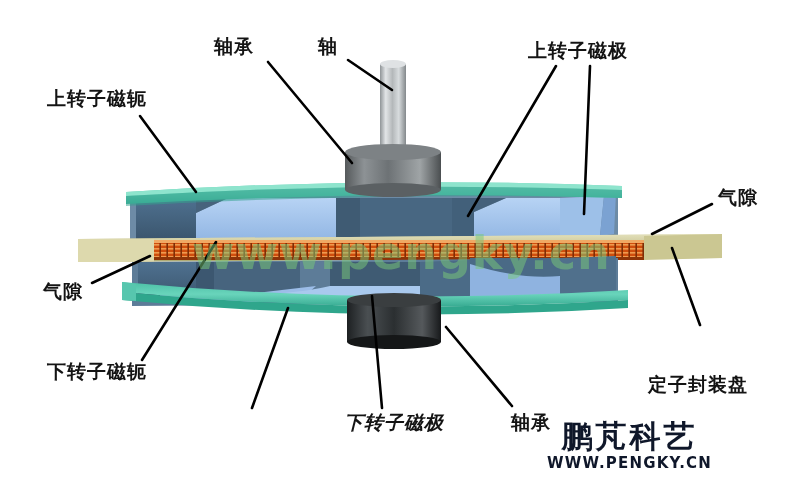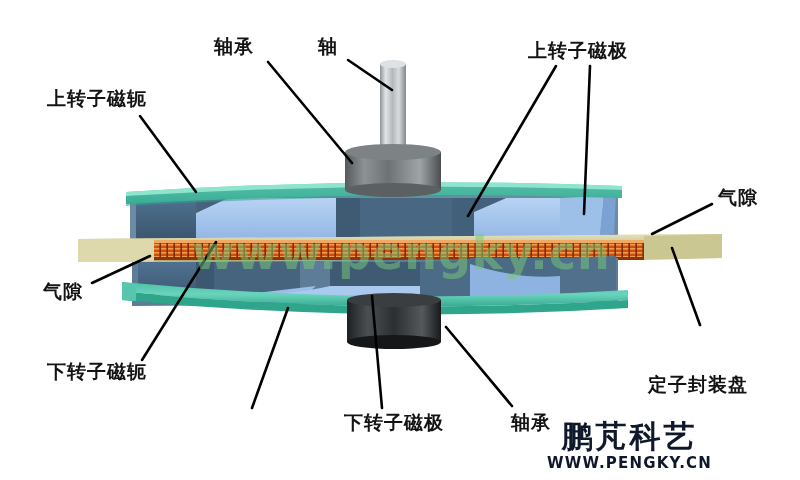--- a/index.html
+++ b/index.html
@@ -167,21 +167,21 @@
     </g>
   </svg>
 
   <div class="lbl" style="left:214px;top:37px;">轴承</div>
   <div class="lbl" style="left:318px;top:37px;">轴</div>
   <div class="lbl" style="left:47px;top:89px;">上转子磁轭</div>
   <div class="lbl" style="left:528px;top:41px;">上转子磁极</div>
   <div class="lbl" style="left:718px;top:188px;">气隙</div>
   <div class="lbl" style="left:43px;top:282px;">气隙</div>
   <div class="lbl" style="left:47px;top:362px;">下转子磁轭</div>
-  <div class="lbl" style="left:344px;top:413px;">下转子磁极</div>
+  <div class="lbl" style="left:344px;top:413px;font-style:italic;">下转子磁极</div>
   <div class="lbl" style="left:511px;top:413px;">轴承</div>
   <div class="lbl" style="left:648px;top:331px;margin-top:44px;">定子封装盘</div>
 
   <div id="watermark">www.pengky.cn</div>
 
   <div id="logo">
     <div class="cn">鹏芃科艺</div>
     <div class="url">WWW.PENGKY.CN</div>
   </div>
 

